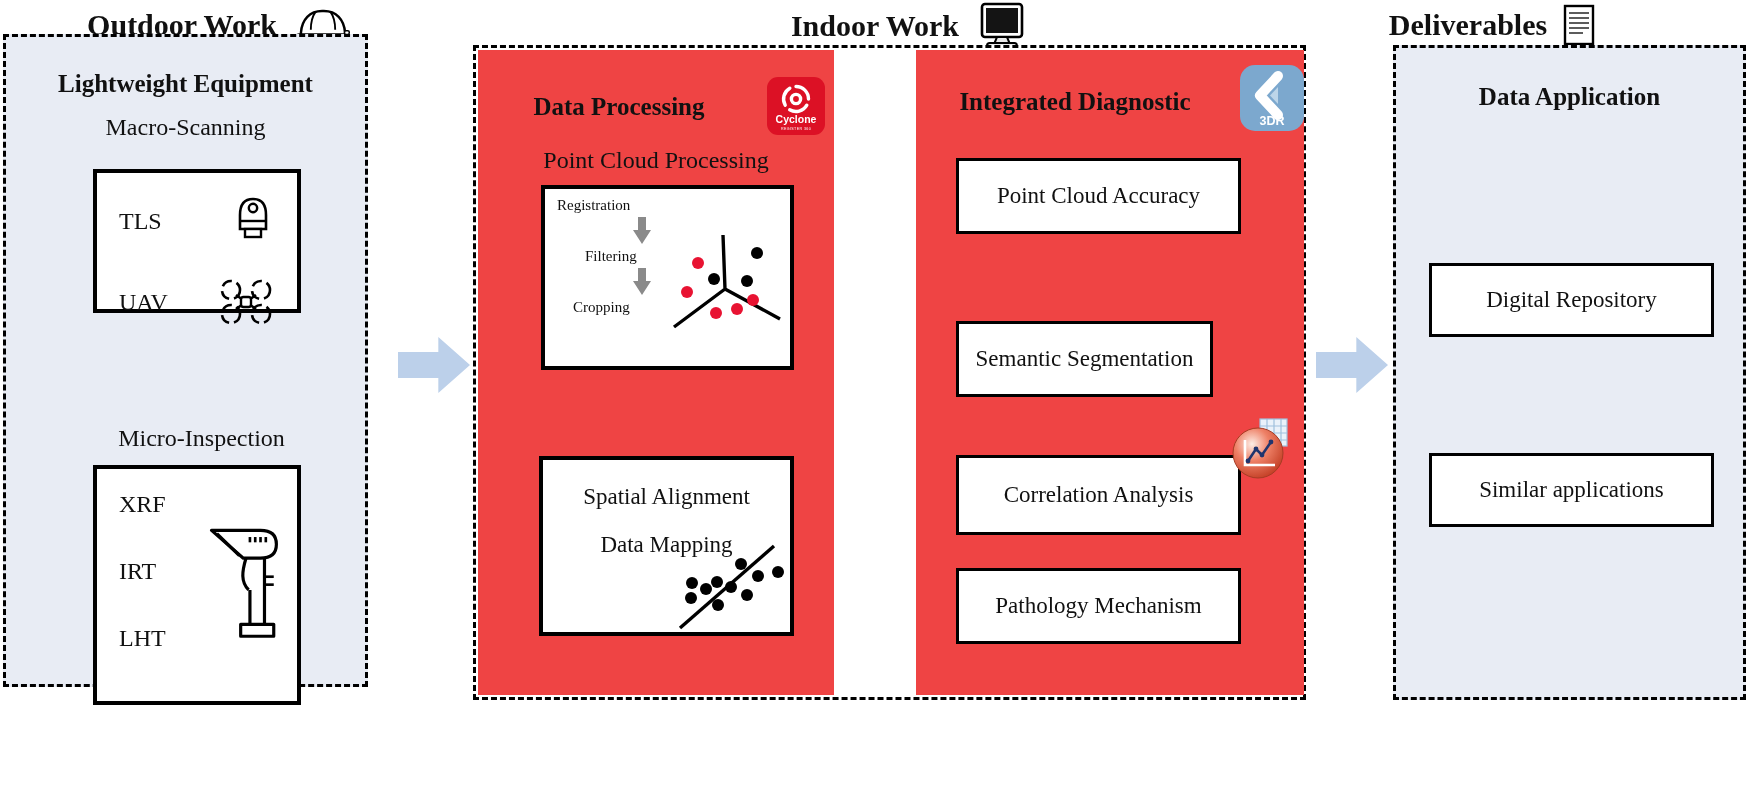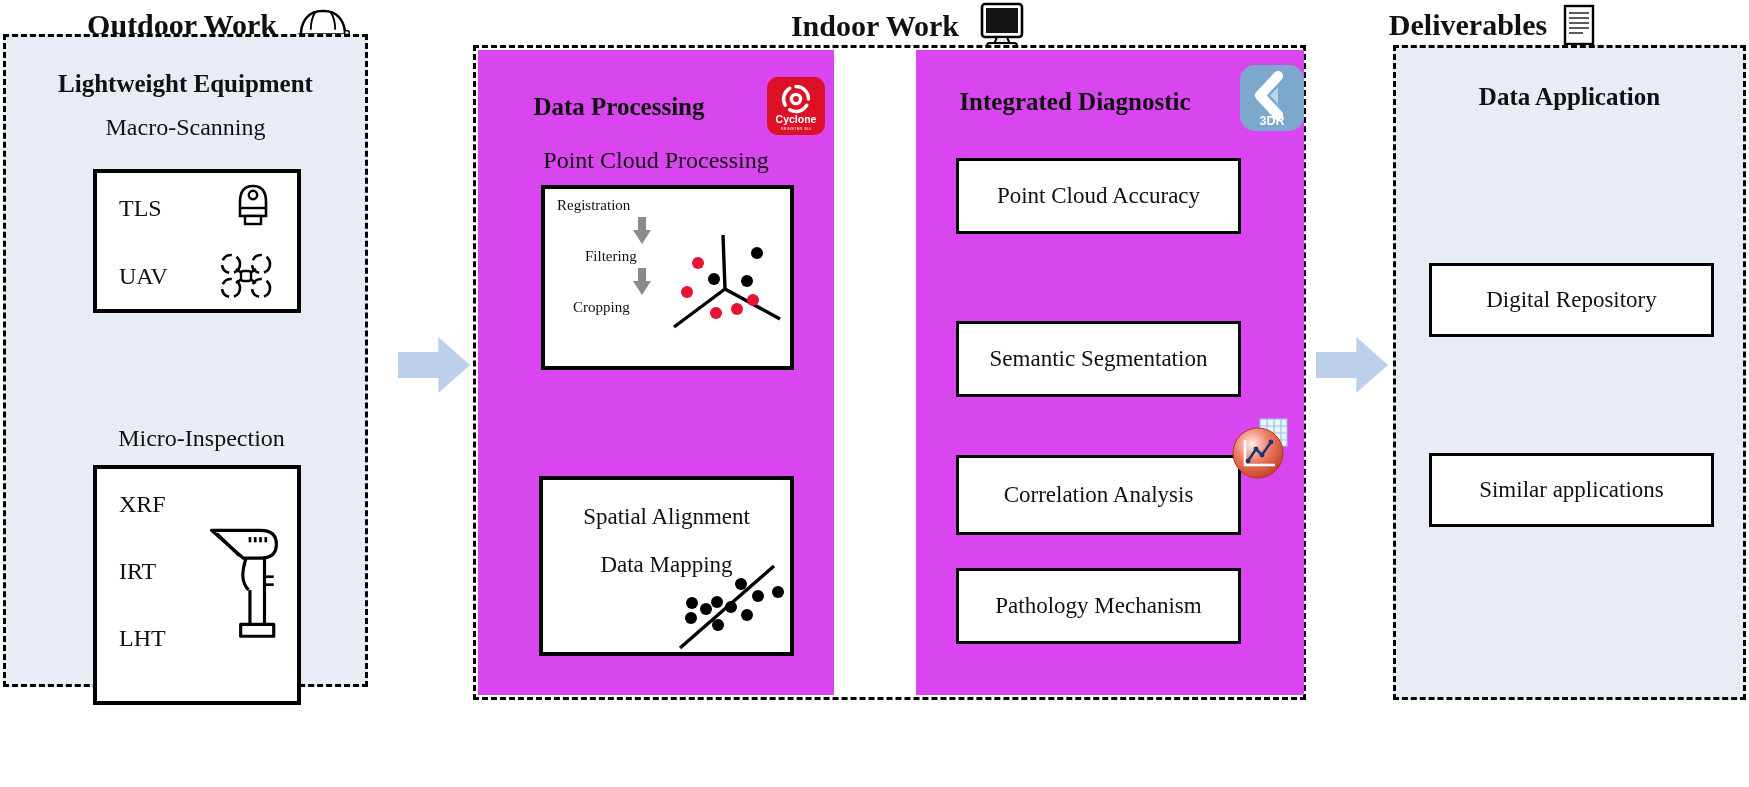--- a/index.html
+++ b/index.html
@@ -10,24 +10,24 @@
        font-size:30px;font-weight:bold;white-space:nowrap;}
   .panel{position:absolute;border:3px dashed #000;box-sizing:border-box;}
   .fill{background:#e8ecf4;}
   .ptitle{position:absolute;left:0;right:0;text-align:center;font-size:25px;font-weight:bold;}
   .plabel{position:absolute;left:0;right:0;text-align:center;font-size:24px;}
   .wbox{position:absolute;background:#fff;border:4px solid #000;box-sizing:border-box;}
   .wbox3{position:absolute;background:#fff;border:3px solid #000;box-sizing:border-box;
          display:flex;align-items:center;justify-content:center;font-size:23px;}
   .blockarrow{position:absolute;background:#bcd0ea;
       clip-path:polygon(0% 27%,56% 27%,56% 0%,100% 50%,56% 100%,56% 73%,0% 73%);}
-  .col{position:absolute;background:#d946ef;}
+  .col{position:absolute;background:#ef4444;}
   .steps{position:absolute;left:10px;top:8px;display:flex;flex-direction:column;font-size:15px;}
   .steps .sarrow{margin:3px 0 3px 78px;line-height:0;}
-  .eqrow{display:flex;align-items:center;justify-content:space-between;padding:0 22px;}
+  .eqrow{display:flex;align-items:center;justify-content:space-between;padding:0 22px;margin-top:13px;}
   .eqlabel{font-size:24px;}
   svg{display:block;}
   .logo-sub{letter-spacing:.4px;}
 </style>
 </head>
 <body>
 
 <div class="stage">
 
   <div class="hdr" style="left:55px;top:4px;width:330px;">
@@ -190,21 +190,21 @@
                 <circle cx="56" cy="52" r="6"></circle>
               <circle cx="89" cy="54" r="6"></circle>
             </g>
           </svg>
         </span>
       </div>
 
       <div class="plabel" style="top:433px;left:-40px;right:0;">Data Integration</div>
 
 
-      <div class="wbox" style="left:61px;top:426px;width:255px;height:180px;">
+      <div class="wbox" style="left:61px;top:406px;width:255px;height:180px;">
         <div style="position:absolute;left:0;right:0;top:24px;display:flex;flex-direction:column;align-items:center;gap:22px;font-size:23px;">
           <span>Spatial Alignment</span>
           <span>Data Mapping</span>
         </div>
         <span class="abs" style="right:4px;bottom:2px;">
           <svg width="112" height="90" viewBox="0 0 112 90">
             <line x1="6" y1="88" x2="100" y2="6" stroke="#000" stroke-width="3.4"></line>
             <g fill="#000">
               <circle cx="18" cy="43" r="6"></circle>
                 <circle cx="17" cy="58" r="6"></circle>
@@ -230,21 +230,21 @@
           <rect width="64" height="66" rx="15" fill="#7ca8ce"></rect>
           <path d="M38 11 L20 30.5 L38 50" fill="none" stroke="#fff" stroke-width="10" stroke-linecap="round" stroke-linejoin="round"></path>
           <polygon points="38,22 30,30.5 38,39" fill="#bcd5e9"></polygon>
           <text x="32" y="60" text-anchor="middle" font-family="Liberation Sans, sans-serif" font-size="12.5" font-weight="bold" fill="#fff">3DR</text>
         </svg>
       </span>
 
       <div class="wbox3" style="left:40px;top:108px;width:285px;height:76px;">
         <span>Point Cloud Accuracy</span>
       </div>
-      <div class="wbox3" style="left:40px;top:271px;width:285px;height:76px;">
+      <div class="wbox3" style="left:40px;top:271px;width:257px;height:76px;">
         <span>Semantic Segmentation</span>
       </div>
 
       <span class="abs" style="left:315px;top:368px;z-index:6;">
         <svg width="58" height="62" viewBox="0 0 58 62">
           <defs>
             <radialGradient id="ballg" cx="38%" cy="32%" r="75%">
               <stop offset="0%" stop-color="#fdeee6"></stop>
               <stop offset="45%" stop-color="#ee8066"></stop>
               <stop offset="100%" stop-color="#c03a20"></stop>

